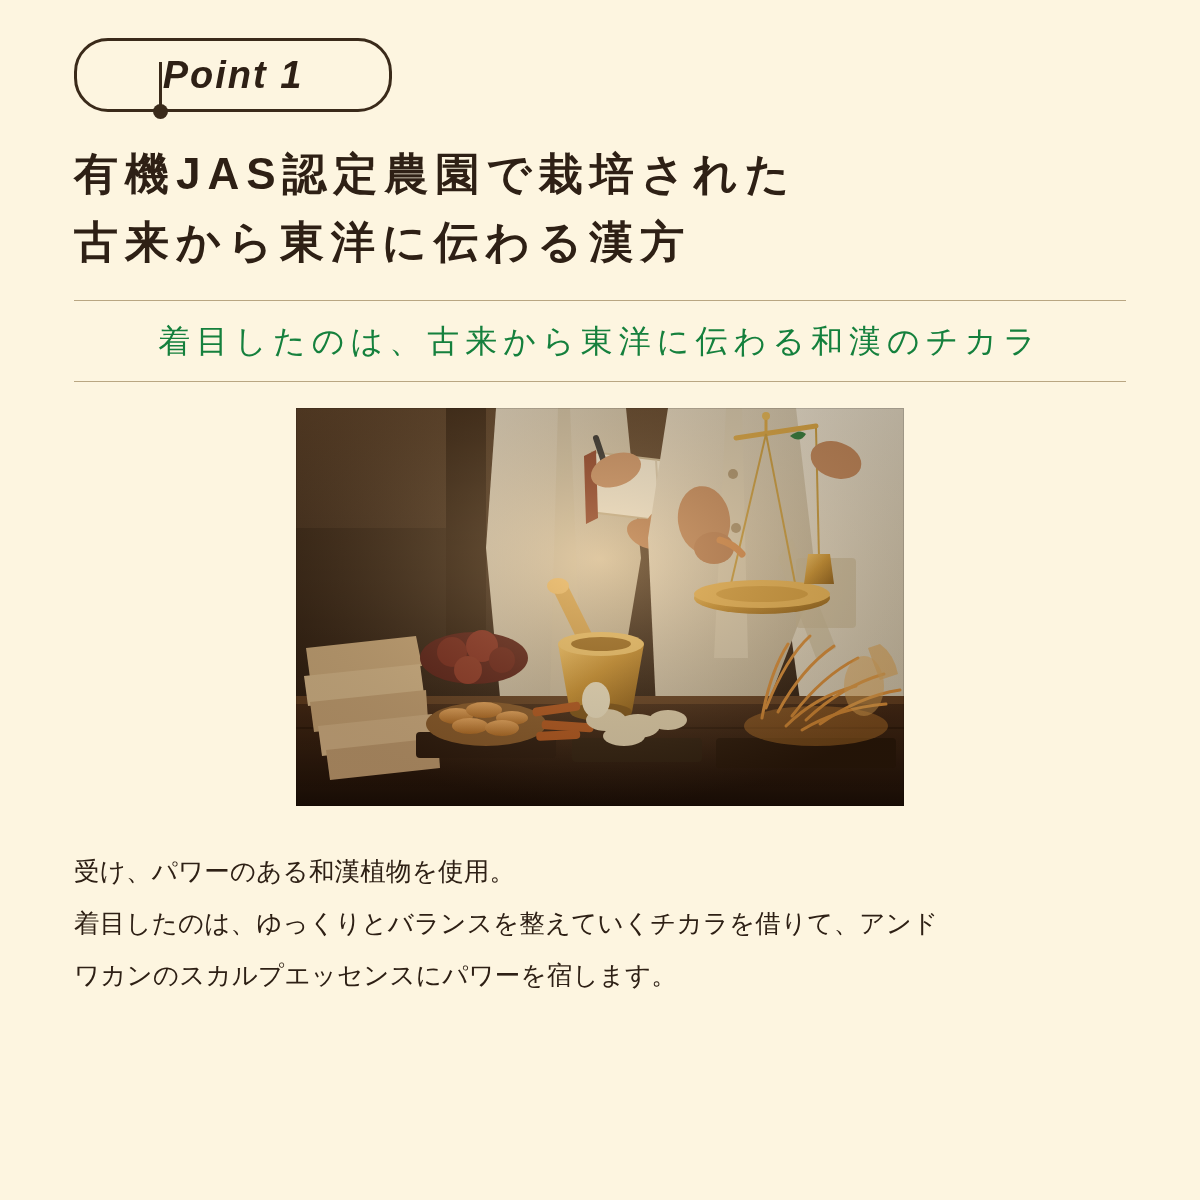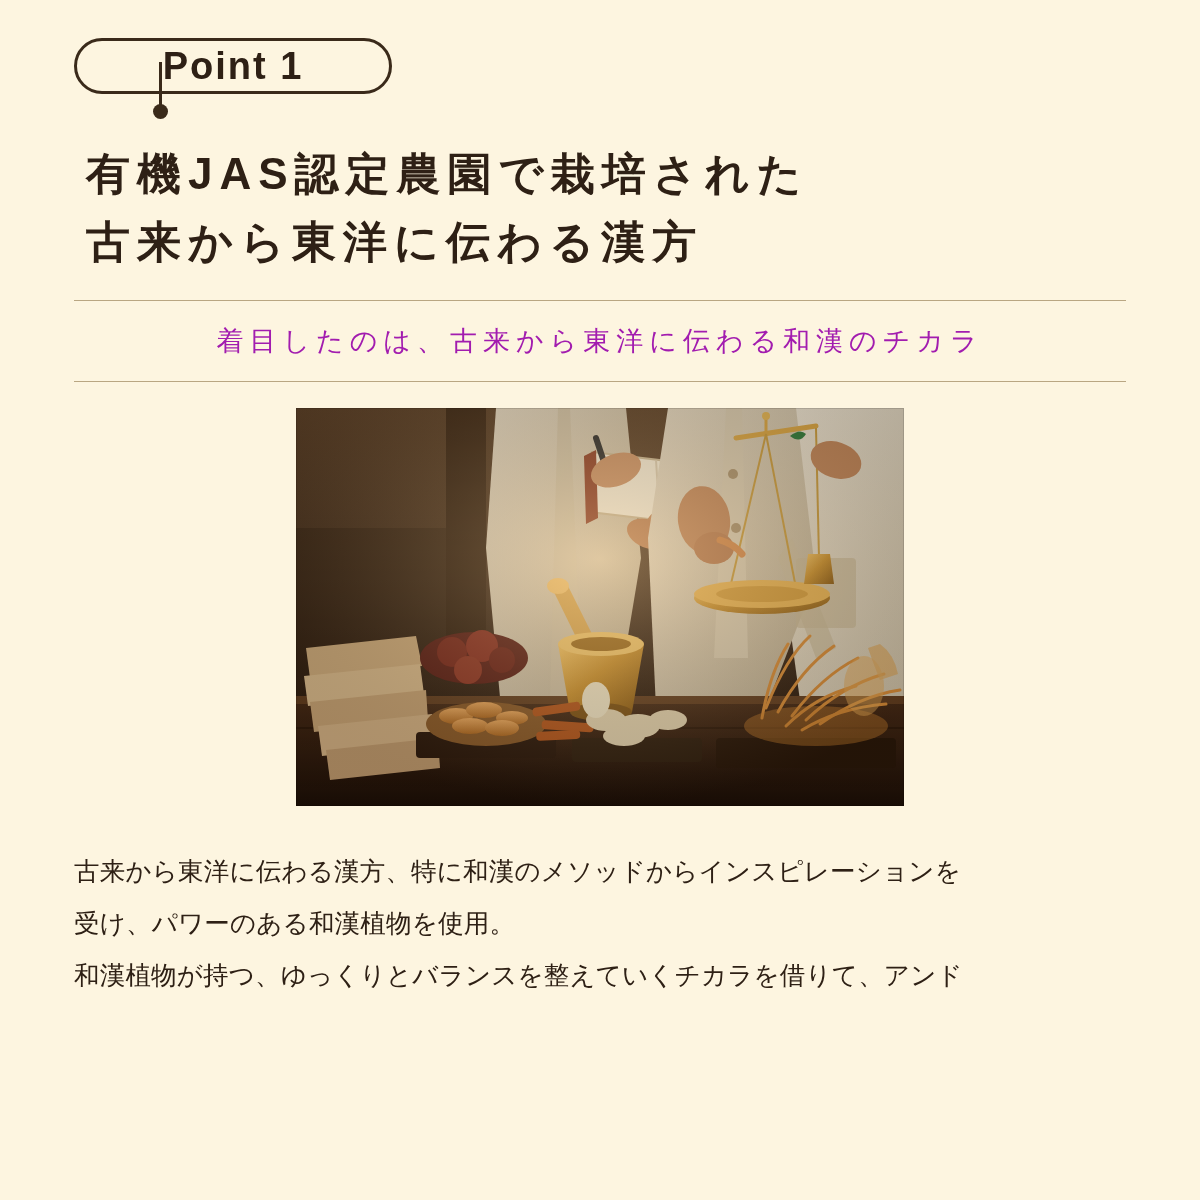--- a/index.html
+++ b/index.html
@@ -21,24 +21,25 @@
   .badge-wrap {
     position: absolute;
     left: 74px;
     top: 38px;
   }
   .badge {
     display: flex;
     align-items: center;
     justify-content: center;
     width: 318px;
-    height: 56px;
+    height: 74px;
     border: 3px solid #3a2a1a;
     border-radius: 34px;
     background: #fdf5e0;
+    font-style: italic;
   }
   .badge-label {
     font-size: 38px;
     font-weight: bold;
     letter-spacing: 2px;
     color: #2e2015;
     line-height: 1;
   }
   .badge-stem {
     position: absolute;
@@ -54,21 +55,21 @@
     top: 104px;
     width: 15px;
     height: 15px;
     border-radius: 50%;
     background: #3a2a1a;
   }
 
   
   .headline {
     position: absolute;
-    left: 86px;
+    left: 74px;
     top: 140px;
     width: 1060px;
   }
   .headline-line {
     font-size: 44px;
     font-weight: bold;
     color: #2e2015;
     letter-spacing: 7px;
     line-height: 68px;
     white-space: nowrap;
@@ -80,22 +81,22 @@
     left: 74px;
     top: 300px;
     width: 1052px;
   }
   .rule {
     width: 100%;
     height: 1px;
     background: #b9a682;
   }
   .sub-text {
-    font-size: 27px;
-    color: #a21caf;
+    font-size: 32px;
+    color: #15803d;
     letter-spacing: 6px;
     line-height: 80px;
     text-align: center;
     white-space: nowrap;
   }
 
   
   .photo {
     position: absolute;
     left: 296px;
@@ -294,18 +295,18 @@
       <ellipse cx="568" cy="278" rx="20" ry="30" fill="#e0a351" opacity="0.5"></ellipse>
 
       <path d="M584 236 q14 10 18 30 l-18 6 q-8 -20 -12 -32 Z" fill="#d8a55d" opacity="0.7"></path>
 
       <rect x="0" y="0" width="608" height="398" fill="url(#glow)"></rect>
       <rect x="0" y="0" width="608" height="398" fill="none" stroke="#000" stroke-opacity="0.12" stroke-width="2"></rect>
     </svg>
   </div>
 
   <div class="body-copy">
-    <p class="body-line">古来から東洋に伝わる漢方、特に和漢のメソッドからインスピレーションを</p>
     <p class="body-line">受け、パワーのある和漢植物を使用。</p>
-    <p class="body-line">和漢植物が持つ、ゆっくりとバランスを整えていくチカラを借りて、アンド</p>
+    <p class="body-line">着目したのは、ゆっくりとバランスを整えていくチカラを借りて、アンド</p>
+    <p class="body-line">ワカンのスカルプエッセンスにパワーを宿します。</p>
   </div>
 
 </div>
 
 </body></html>

